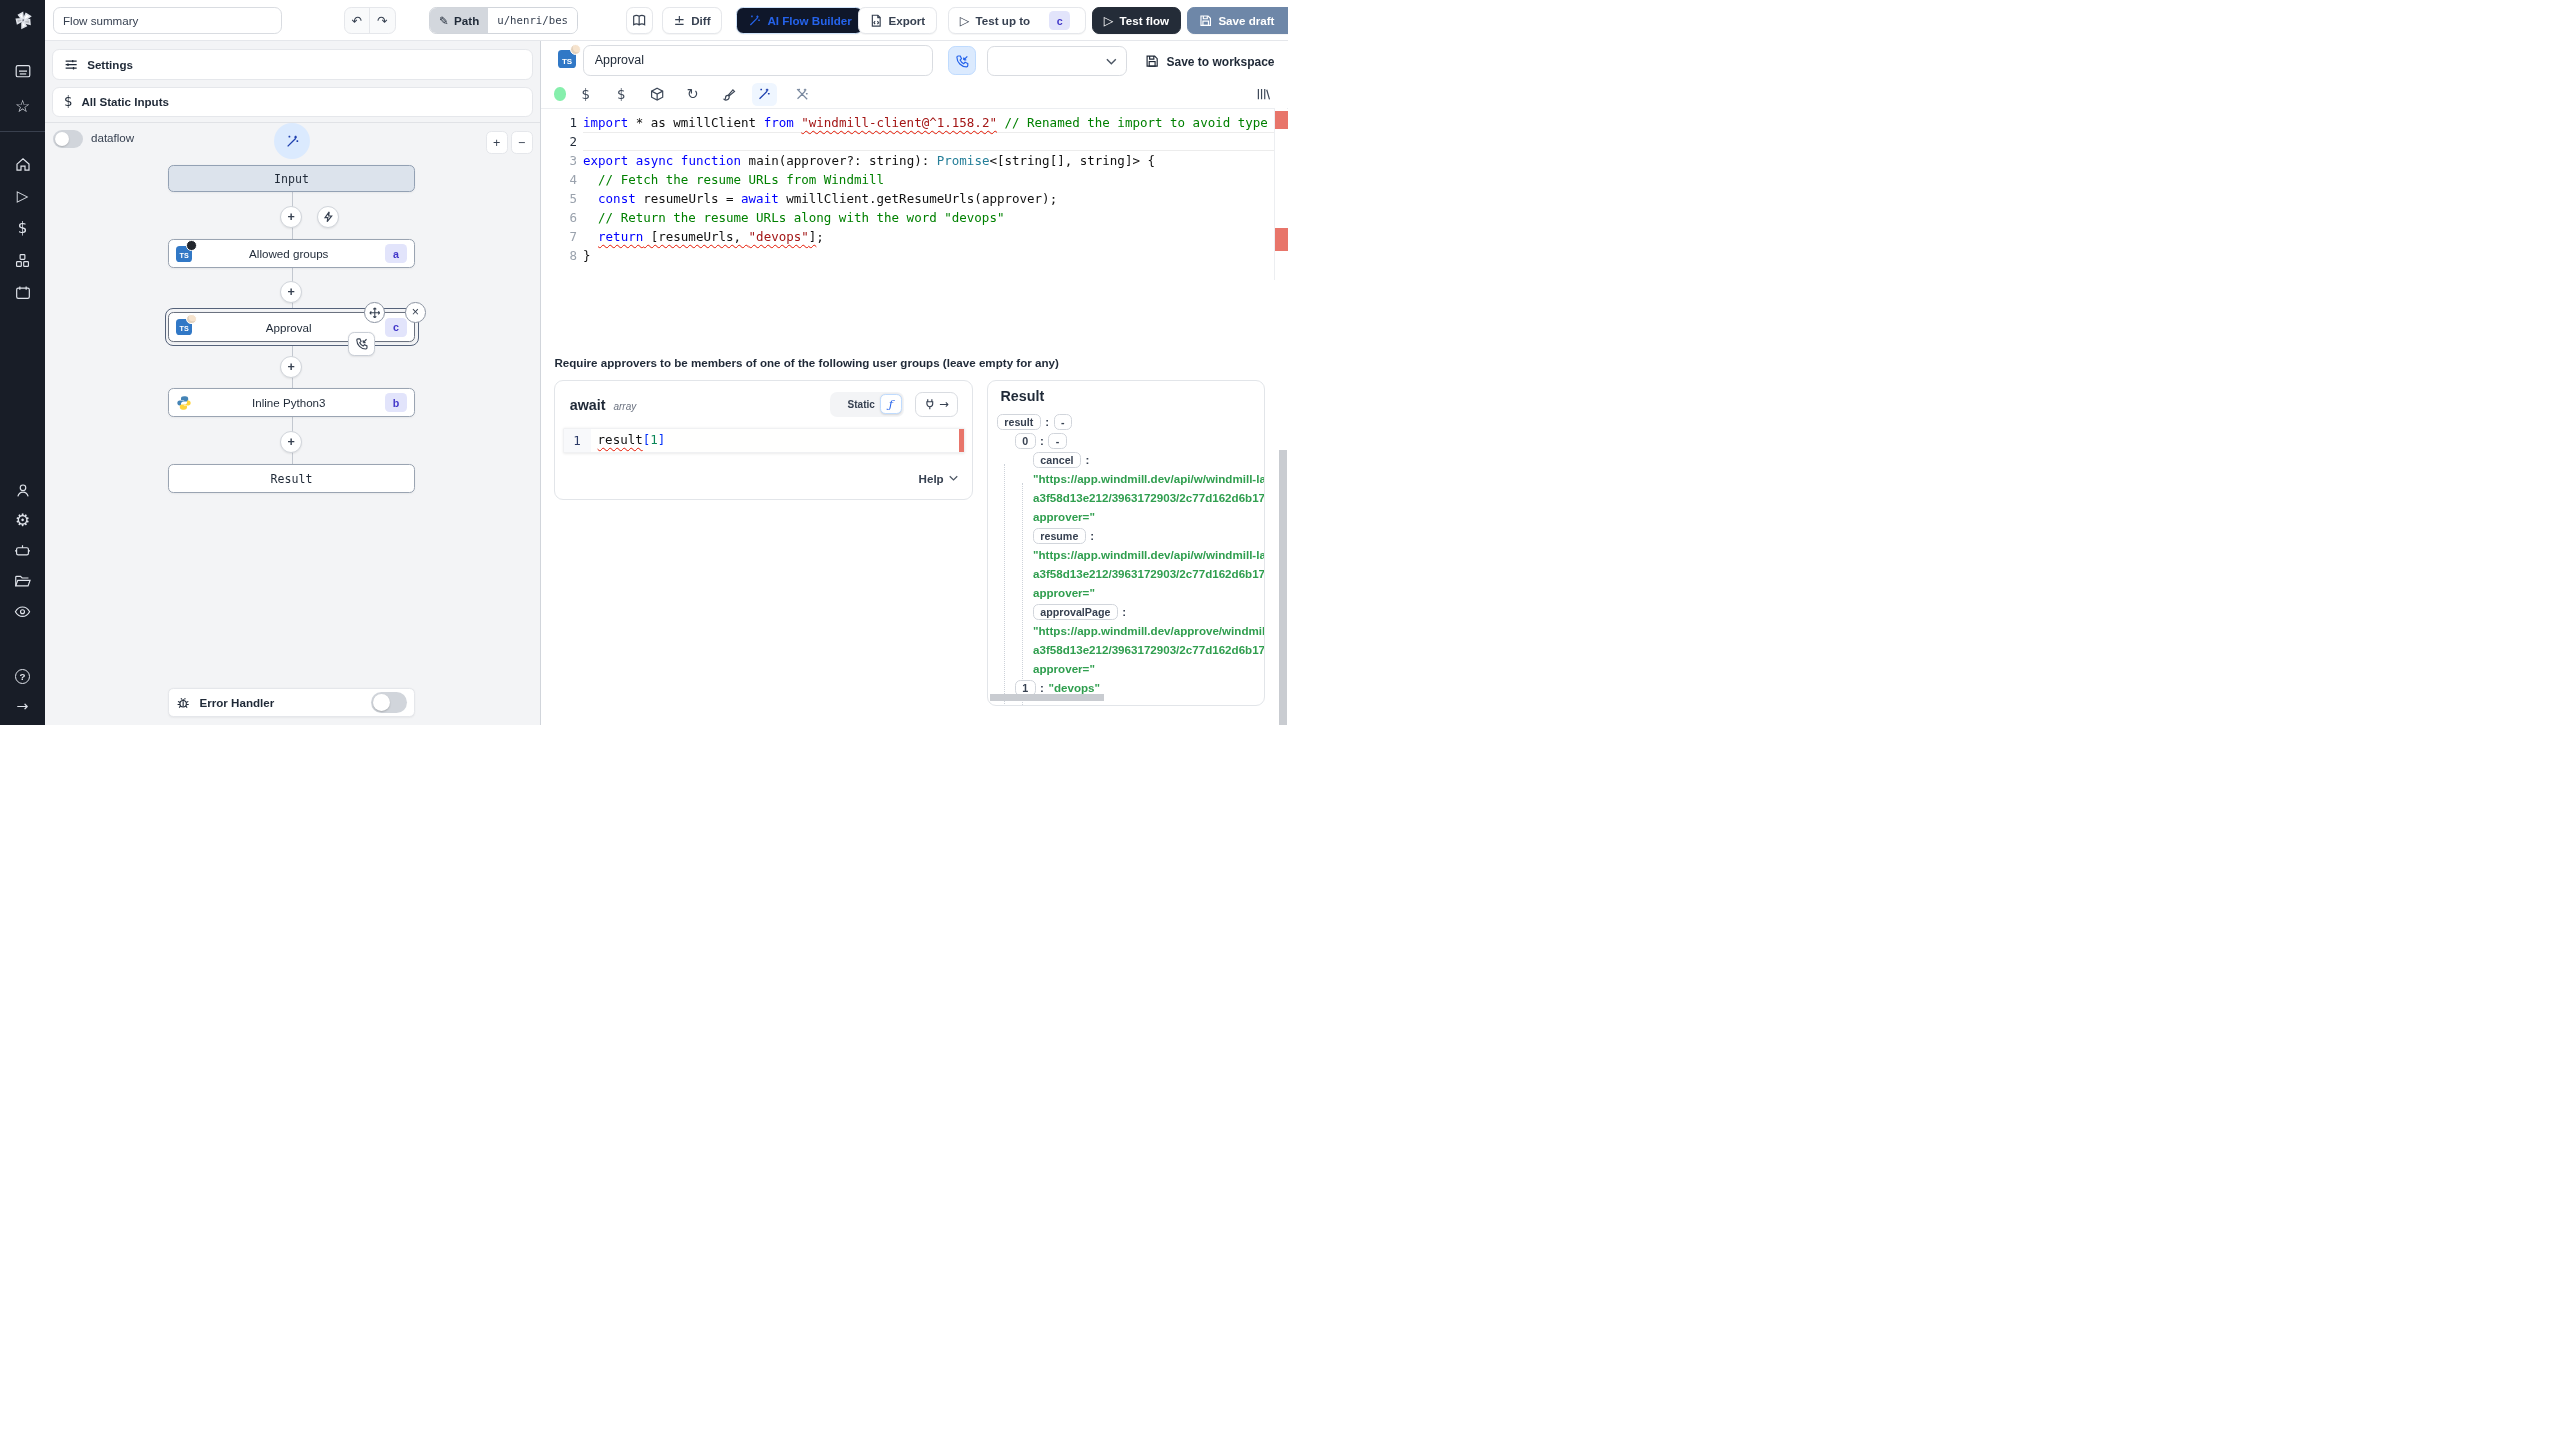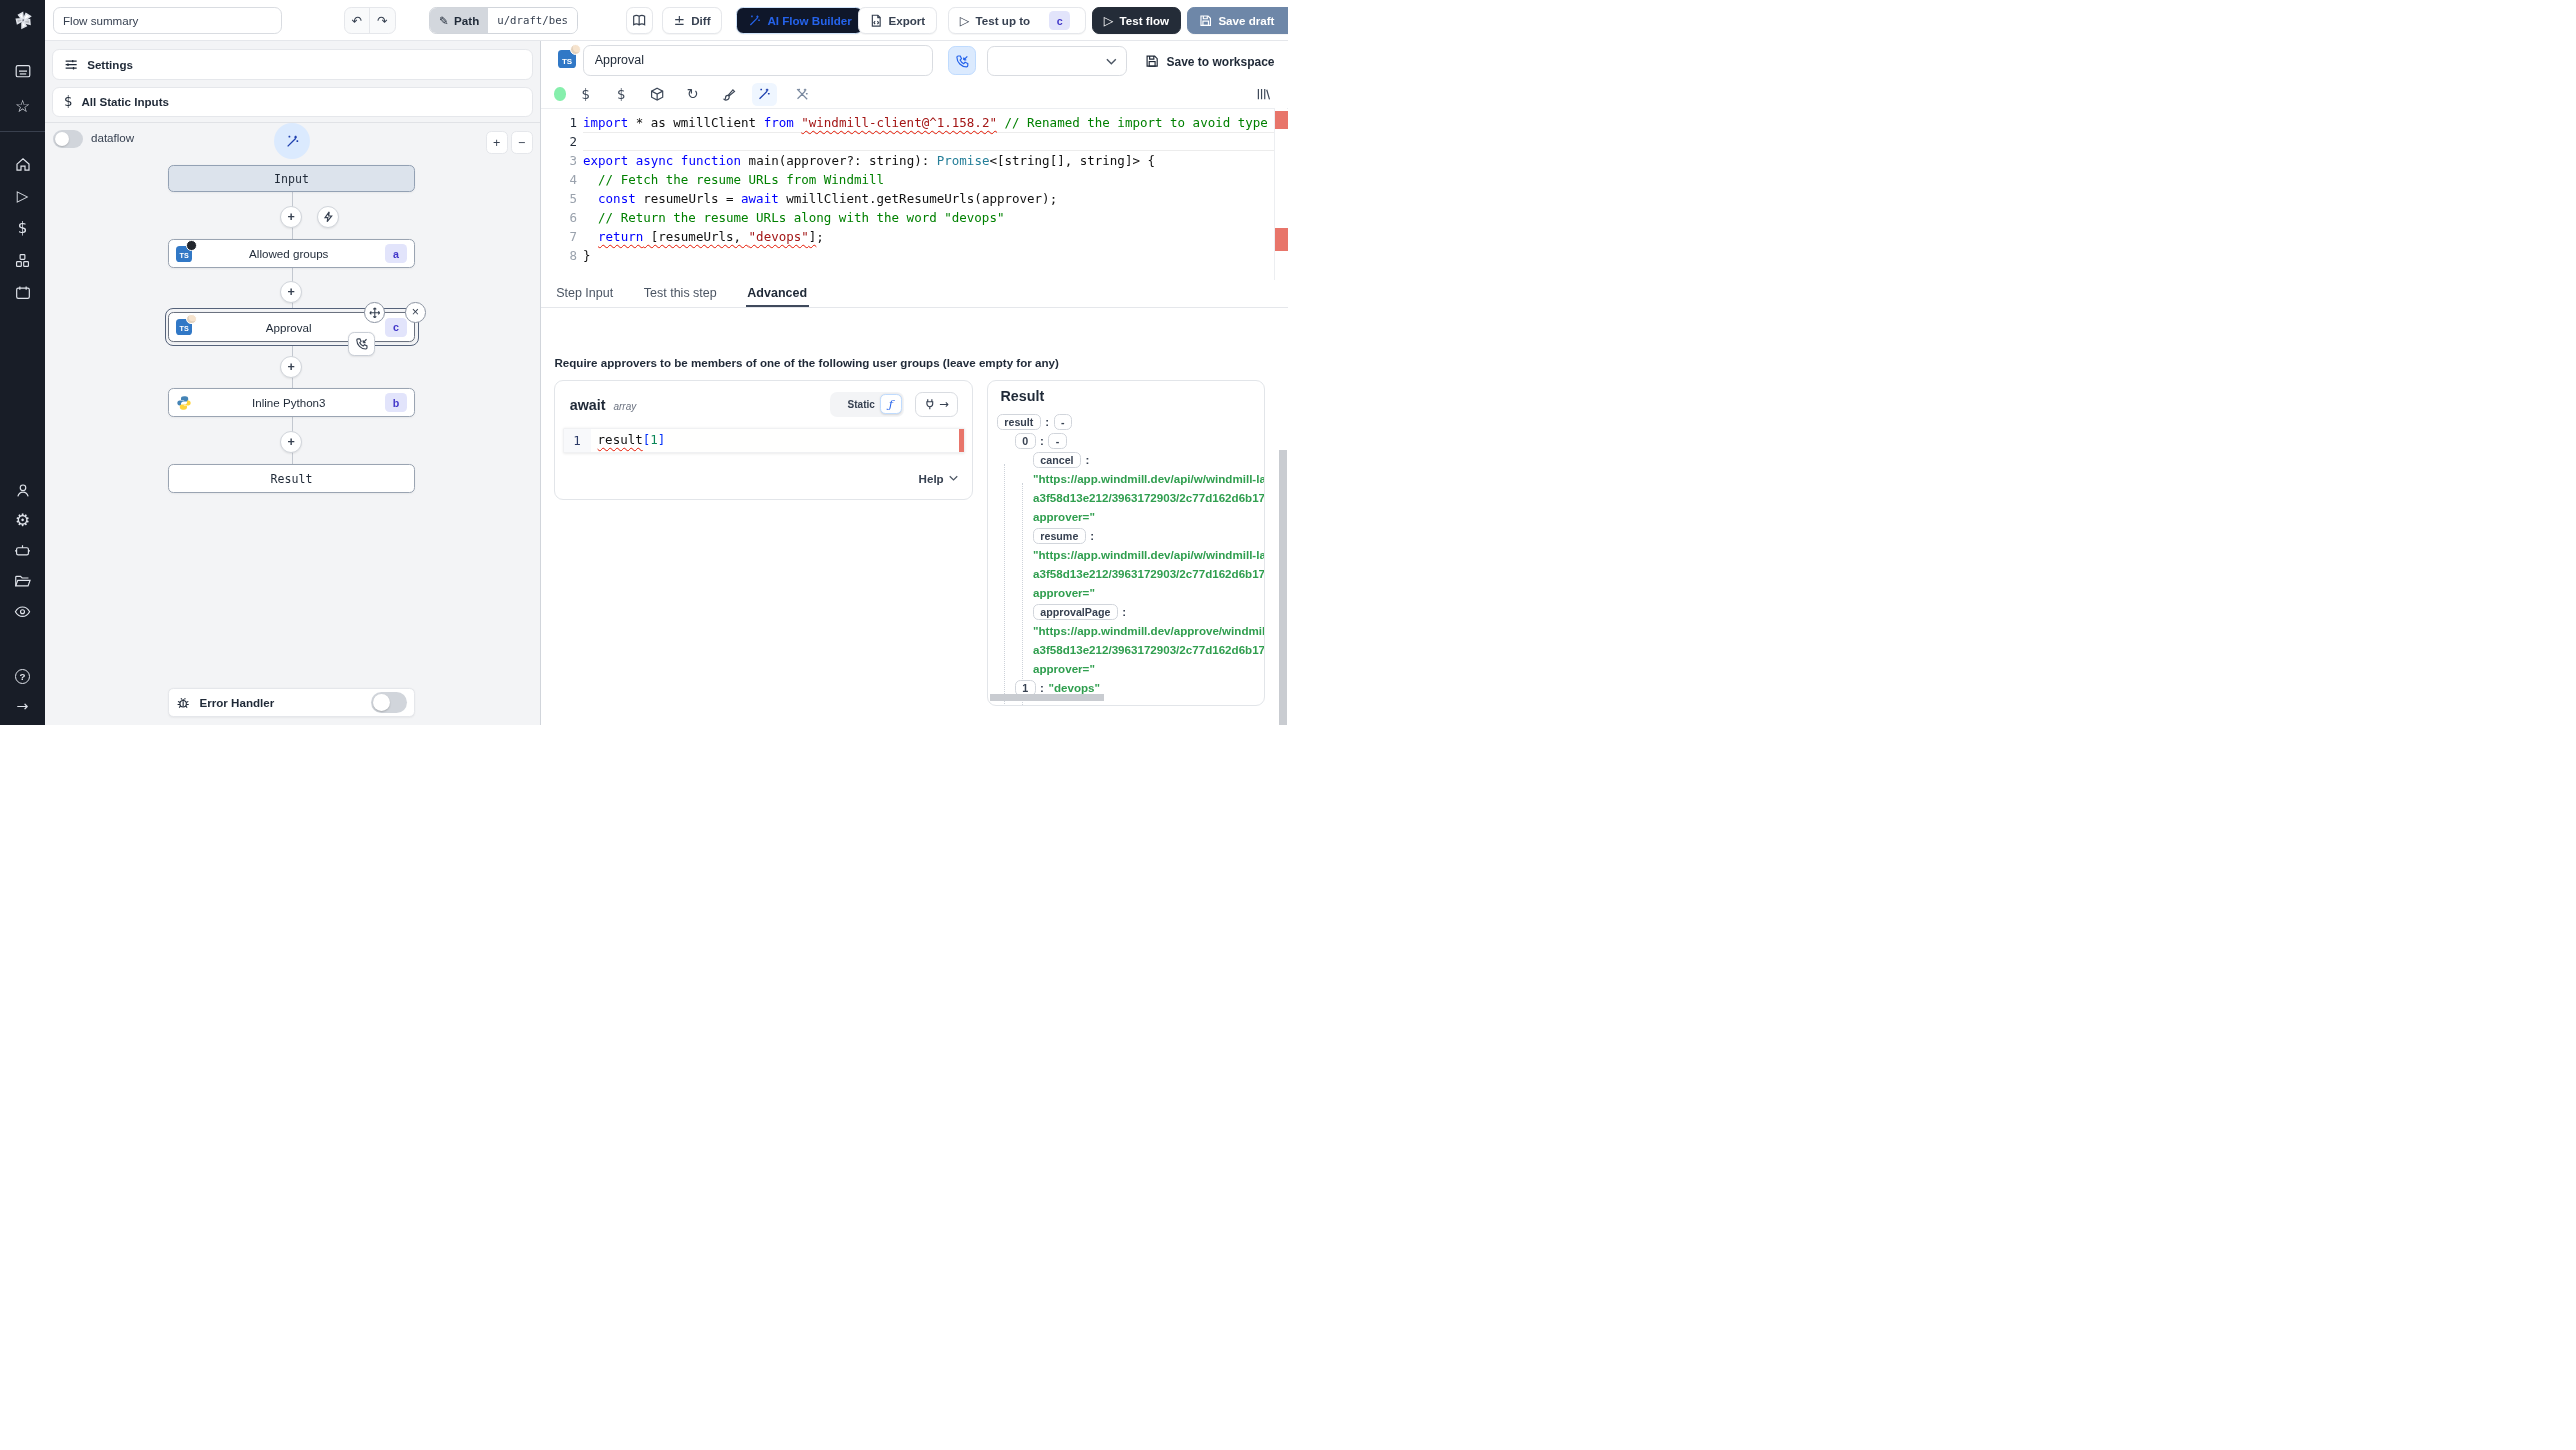--- a/index.html
+++ b/index.html
@@ -206,21 +206,21 @@
         </div>
       <div>
           <span class="icon-glyph">↷</span>
         </div>
     </div>
     <div class="path-ctl">
       <div class="seg1">
         <span class="icon-glyph">✎</span>
         <span>Path</span>
       </div>
-      <div class="seg2">u/draft/bes</div>
+      <div class="seg2">u/henri/bes</div>
     </div>
     <div class="btn" style="left:581px; width:27px; padding:0; justify-content:center;">
       <svg width="14.3" height="12.5" viewBox="0 0 18 16" stroke="#374151" fill="none" stroke-width="1.5">
           <path d="M2 2.8c2-1.2 5-1.2 7 0v11c-2-1.2-5-1.2-7 0zM9 2.8c2-1.2 5-1.2 7 0v11c-2-1.2-5-1.2-7 0z"></path>
         </svg>
     </div>
     <div class="btn" style="left:617px;">
       <span class="icon-glyph" style="font-size:13.4px;">±</span>
       <span>Diff</span>
     </div>
@@ -449,25 +449,20 @@
           <div class="ln">6</div>
           <div class="ln">7</div>
           <div class="ln">8</div>
         </div>
       <div class="code" id="code-lines"><div class="cline"><span class="tk-kw">import</span><span class="tk-pl"> * as wmillClient </span><span class="tk-kw">from</span><span class="tk-pl"> </span><span class="tk-str tk-sq">"windmill-client@^1.158.2"</span><span class="tk-pl"> </span><span class="tk-com">// Renamed the import to avoid type na</span></div><div class="cline cur"></div><div class="cline"><span class="tk-kw">export</span><span class="tk-pl"> </span><span class="tk-kw">async</span><span class="tk-pl"> </span><span class="tk-kw">function</span><span class="tk-pl"> main(approver?: string): </span><span class="tk-type">Promise</span><span class="tk-pl">&lt;[string[], string]&gt; {</span></div><div class="cline"><span class="tk-com">  // Fetch the resume URLs from Windmill</span></div><div class="cline"><span class="tk-pl">  </span><span class="tk-kw">const</span><span class="tk-pl"> resumeUrls = </span><span class="tk-kw">await</span><span class="tk-pl"> wmillClient.getResumeUrls(approver);</span></div><div class="cline"><span class="tk-com">  // Return the resume URLs along with the word "devops"</span></div><div class="cline"><span class="tk-pl">  </span><span class="tk-kw tk-sq">return</span><span class="tk-pl tk-sq"> [resumeUrls, </span><span class="tk-str tk-sq">"devops"</span><span class="tk-pl tk-sq">]</span><span class="tk-pl">;</span></div><div class="cline"><span class="tk-pl">}</span></div></div>
     </div>
     <div class="ruler"></div>
     <div class="ruler-mark" style="top:70px; height:18px;"></div>
     <div class="ruler-mark" style="top:187px; height:23px;"></div>
 
-    <div class="tabs-row" style="top:239px; height:28px;" id="main-tabs">
-        <div class="tab">Step Input</div>
-        <div class="tab">Test this step</div>
-        <div class="tab active">Advanced</div>
-      </div>
 
 
     <div class="suspend-heading">Require approvers to be members of one of the following user groups (leave empty for any)</div>
 
     <div class="card" style="left:13.4px; top:339px; width:419px; height:120px;">
       <div class="g-title"><span>await</span><span class="g-type">array</span></div>
       <div class="static-ctl">
         <span class="lbl">Static</span>
         <span class="f-chip">ƒ</span>
       </div>

